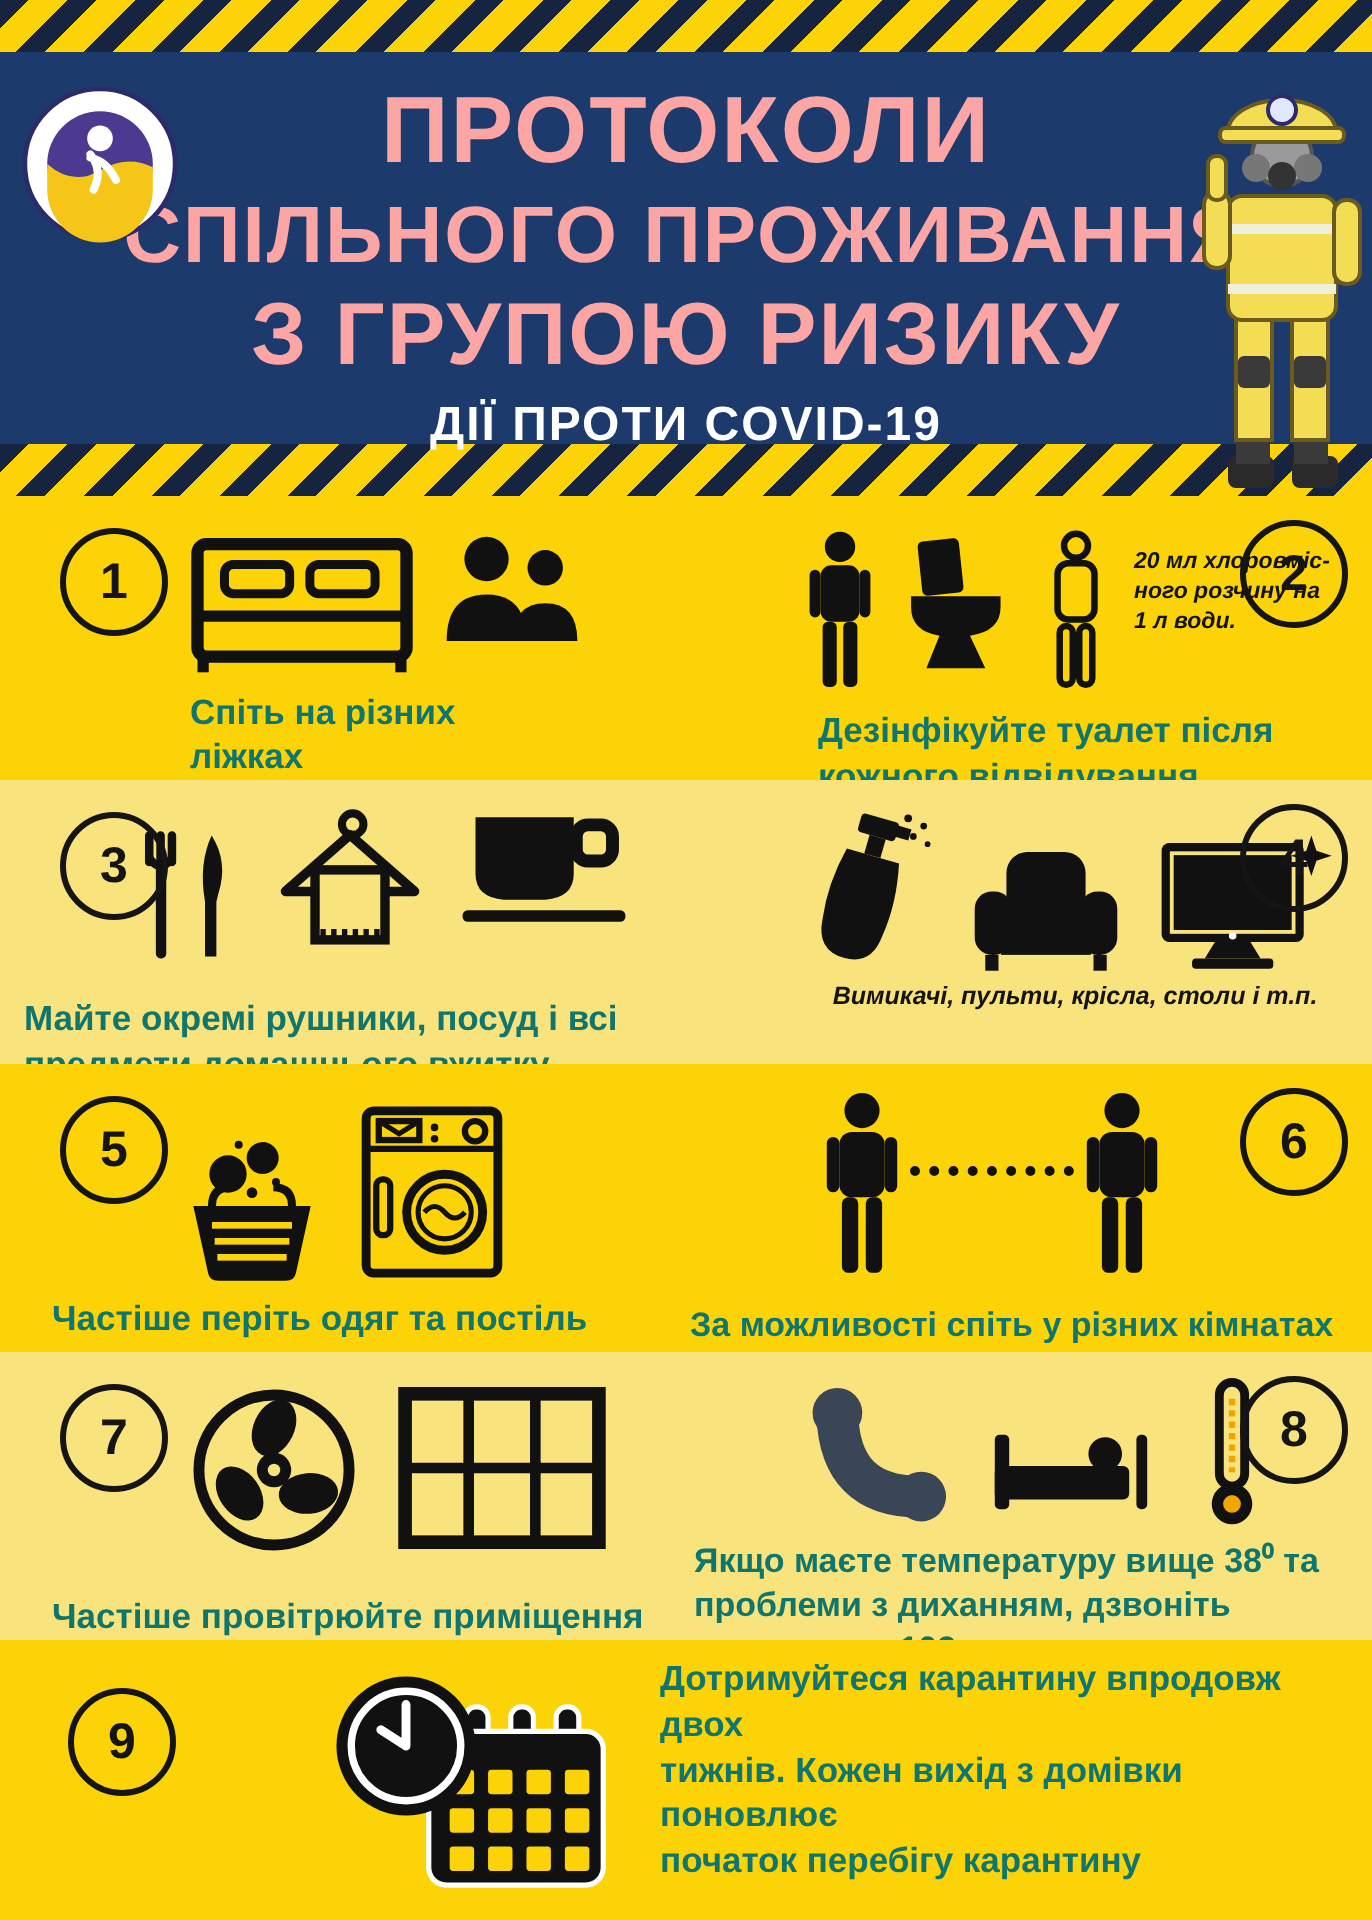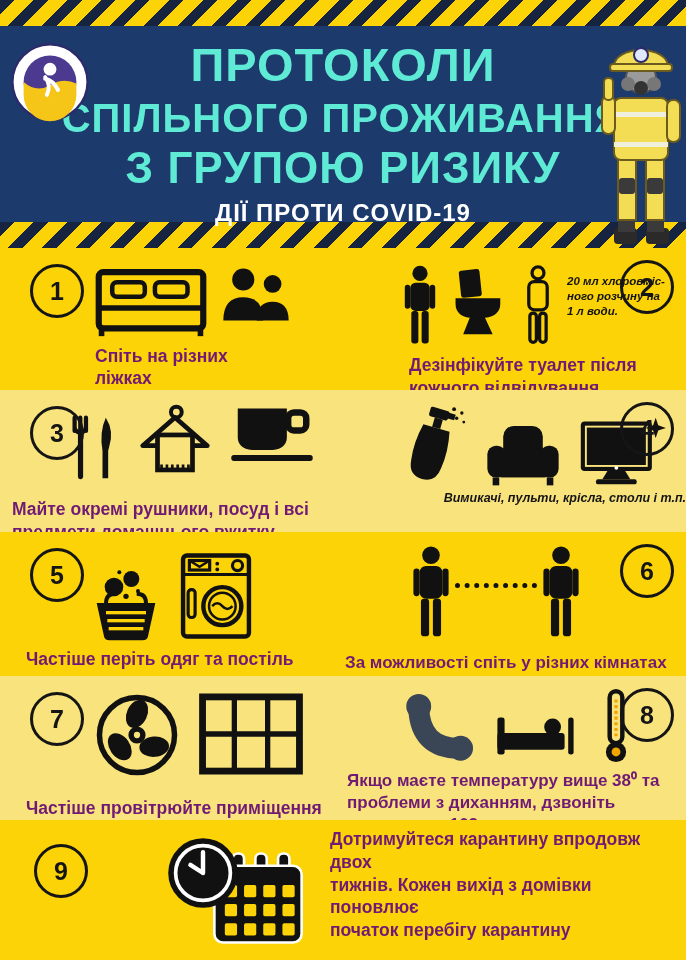--- a/index.html
+++ b/index.html
@@ -10,21 +10,21 @@
   }
   .hazard{
     height:26px; width:100%;
     background:repeating-linear-gradient(135deg,#17243f 0 10px,#fcd307 10px 24px);
   }
   
   .header{
     position:relative; height:196px; background:#1d3a6c; text-align:center;
     padding-top:2px; box-sizing:border-box;
   }
-  .title{color:#5eead4; font-weight:bold; letter-spacing:1px; line-height:1.08;}
+  .title{color:#fca5a5; font-weight:bold; letter-spacing:1px; line-height:1.08;}
   .title-l1{font-size:47px; margin-top:12px;}
   .title-l2{font-size:40px; margin-top:6px;}
   .title-l3{font-size:44px; margin-top:4px;}
   .subtitle{color:#ffffff; font-weight:bold; font-size:24px; margin-top:8px; letter-spacing:1px;}
   .logo{position:absolute; left:10px; top:16px; width:80px; height:80px;}
   .mascot{position:absolute; right:2px; top:12px; width:86px; height:212px; z-index:3;}
   
   .row{position:relative; display:flex; width:100%;}
   .row.bright{background:#fcd307;}
   .row.light{background:#f9e37d;}
@@ -34,32 +34,32 @@
   .cell{position:relative; width:50%; box-sizing:border-box; display:flex; flex-direction:column;}
   .cell-full{position:relative; width:100%; box-sizing:border-box;}
   .num{
     position:absolute; width:54px; height:54px; border:3px solid #151515; border-radius:50%;
     display:flex; align-items:center; justify-content:center;
     font-size:25px; font-weight:bold; color:#151515; box-sizing:border-box; background:transparent;
   }
   .num-left{left:30px; top:16px;}
   .num-right{right:12px; top:12px;}
   .icons{display:flex; align-items:flex-start;}
-  .itext{font-weight:bold; color:#701a75; font-size:17.5px; line-height:1.3;}
+  .itext{font-weight:bold; color:#0f766e; font-size:17.5px; line-height:1.3;}
   .caption{font-style:italic; color:#141414; font-weight:bold;}
   
   .i1 .icons{padding:16px 0 0 92px; height:92px; gap:10px;}
   .i1 .itext{padding-left:95px; margin-top:2px;}
   .i2 .icons{padding:12px 0 0 58px; height:92px; gap:10px;}
   .i2 .caption{font-size:11.5px; width:102px; line-height:1.3; align-self:flex-start; margin-top:14px;}
   .i2 .itext{padding-left:66px; margin-top:2px;}
   .i3 .icons{padding:14px 0 0 68px; height:96px; gap:14px; align-items:flex-start;}
   .i3 .itext{padding-left:12px; margin-top:6px;}
   .i4 .icons{padding:14px 0 0 60px; height:84px; gap:14px; align-items:flex-end;}
-  .i4 .caption{font-size:12.5px; text-align:right; padding-left:46px; margin-top:3px;}
+  .i4 .caption{font-size:12.5px; text-align:center; padding-left:46px; margin-top:3px;}
   .i4 .itext{padding-left:4px; margin-top:0;}
   .i5 .icons{padding:12px 0 0 86px; height:98px; gap:12px; align-items:flex-end;}
   .i5 .itext{padding-left:26px; margin-top:6px;}
   .i6 .icons{padding:12px 0 0 66px; height:104px;}
   .i6 .itext{padding-left:2px; margin-top:4px; font-size:17px;}
   .i7 .icons{padding:16px 0 0 94px; height:96px; gap:18px;}
   .i7 .itext{padding-left:26px; margin-top:10px;}
   .i8 .icons{padding:12px 0 0 60px; height:78px; gap:20px; align-items:flex-end;}
   .i8 .itext{padding-left:4px; margin-top:6px; font-size:17px;}
   .i9 .num{left:34px; top:24px;}

